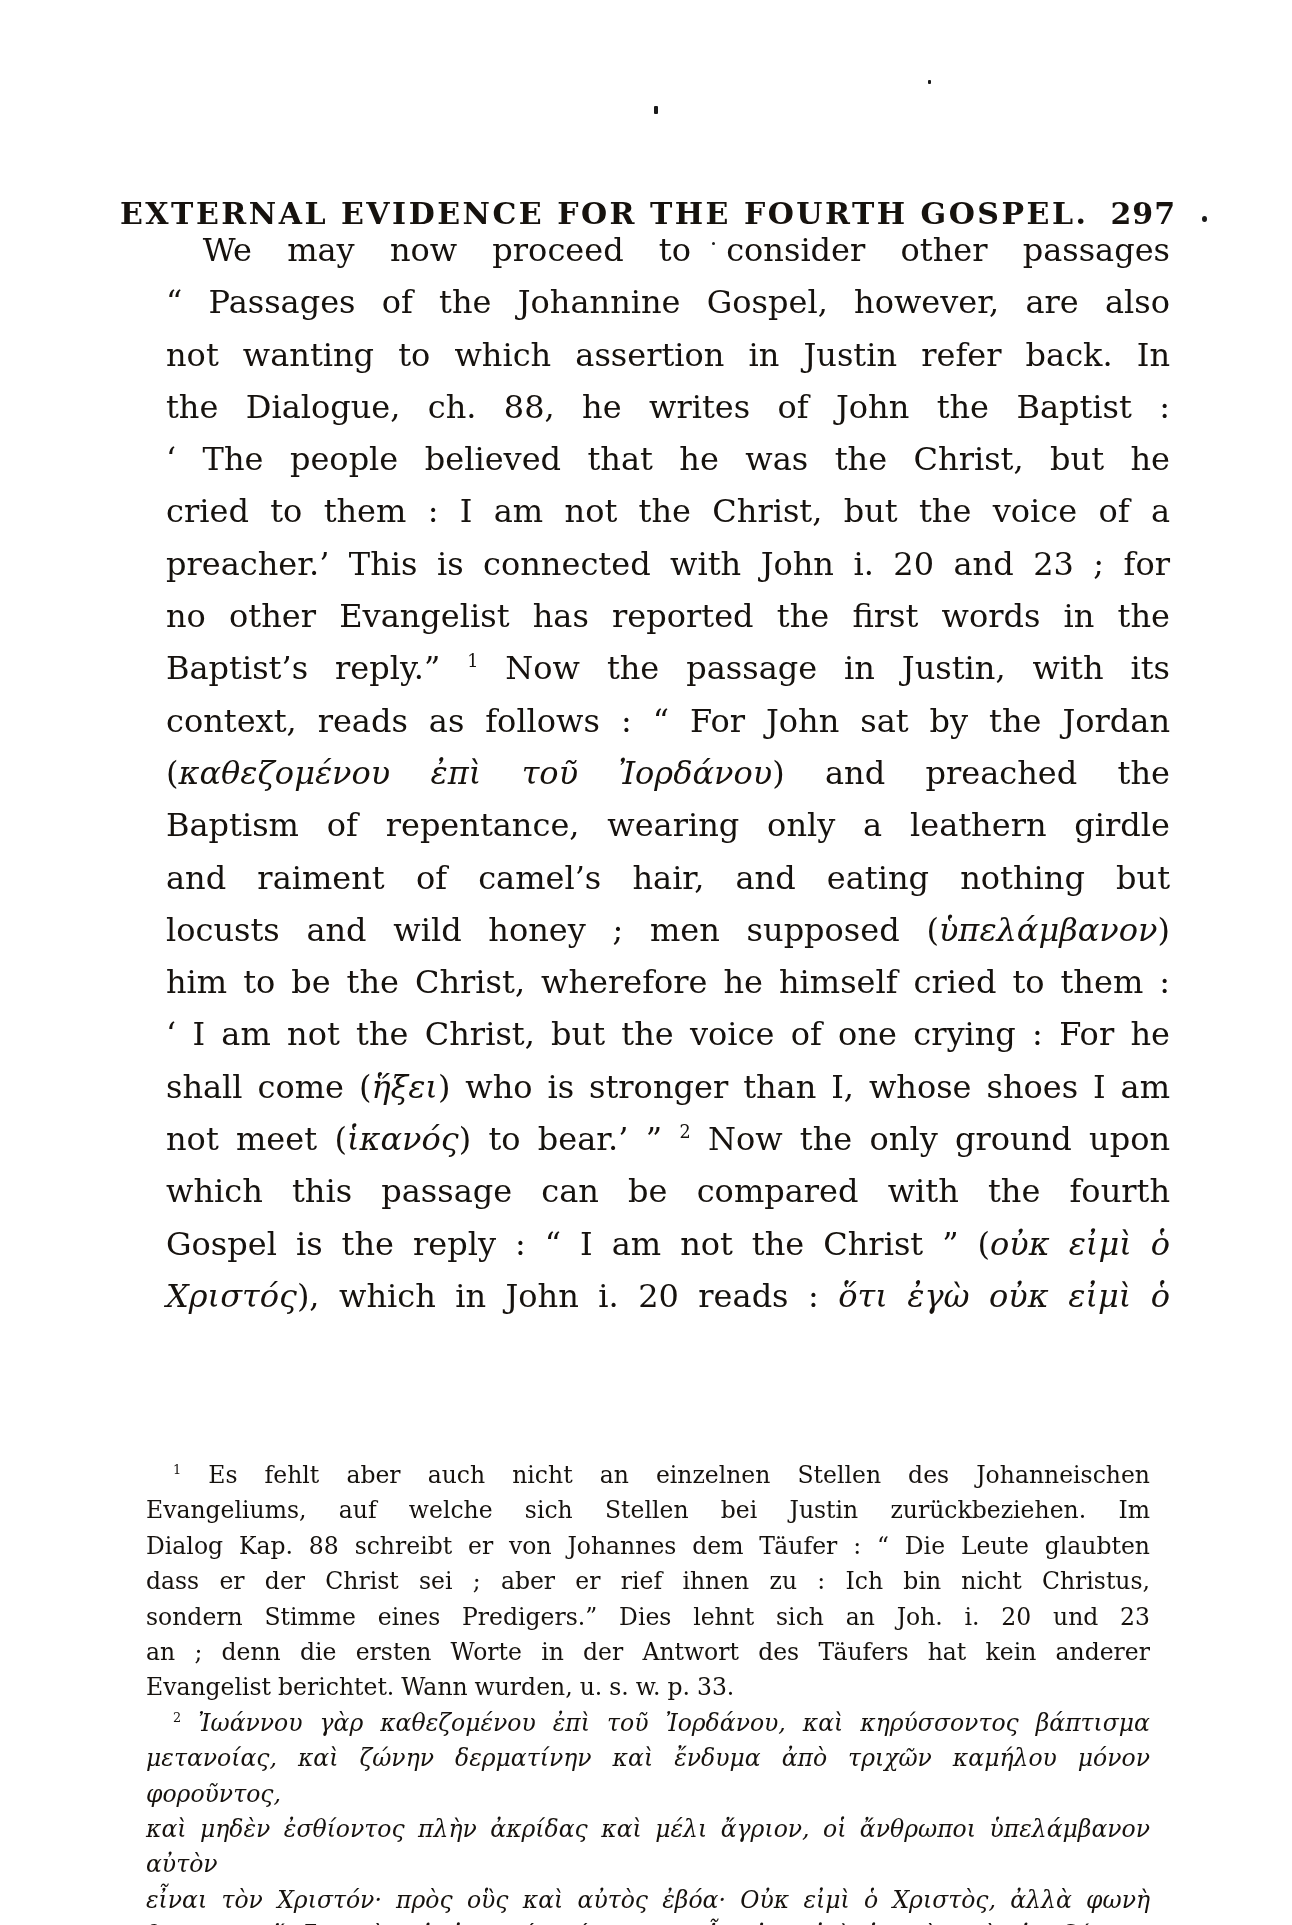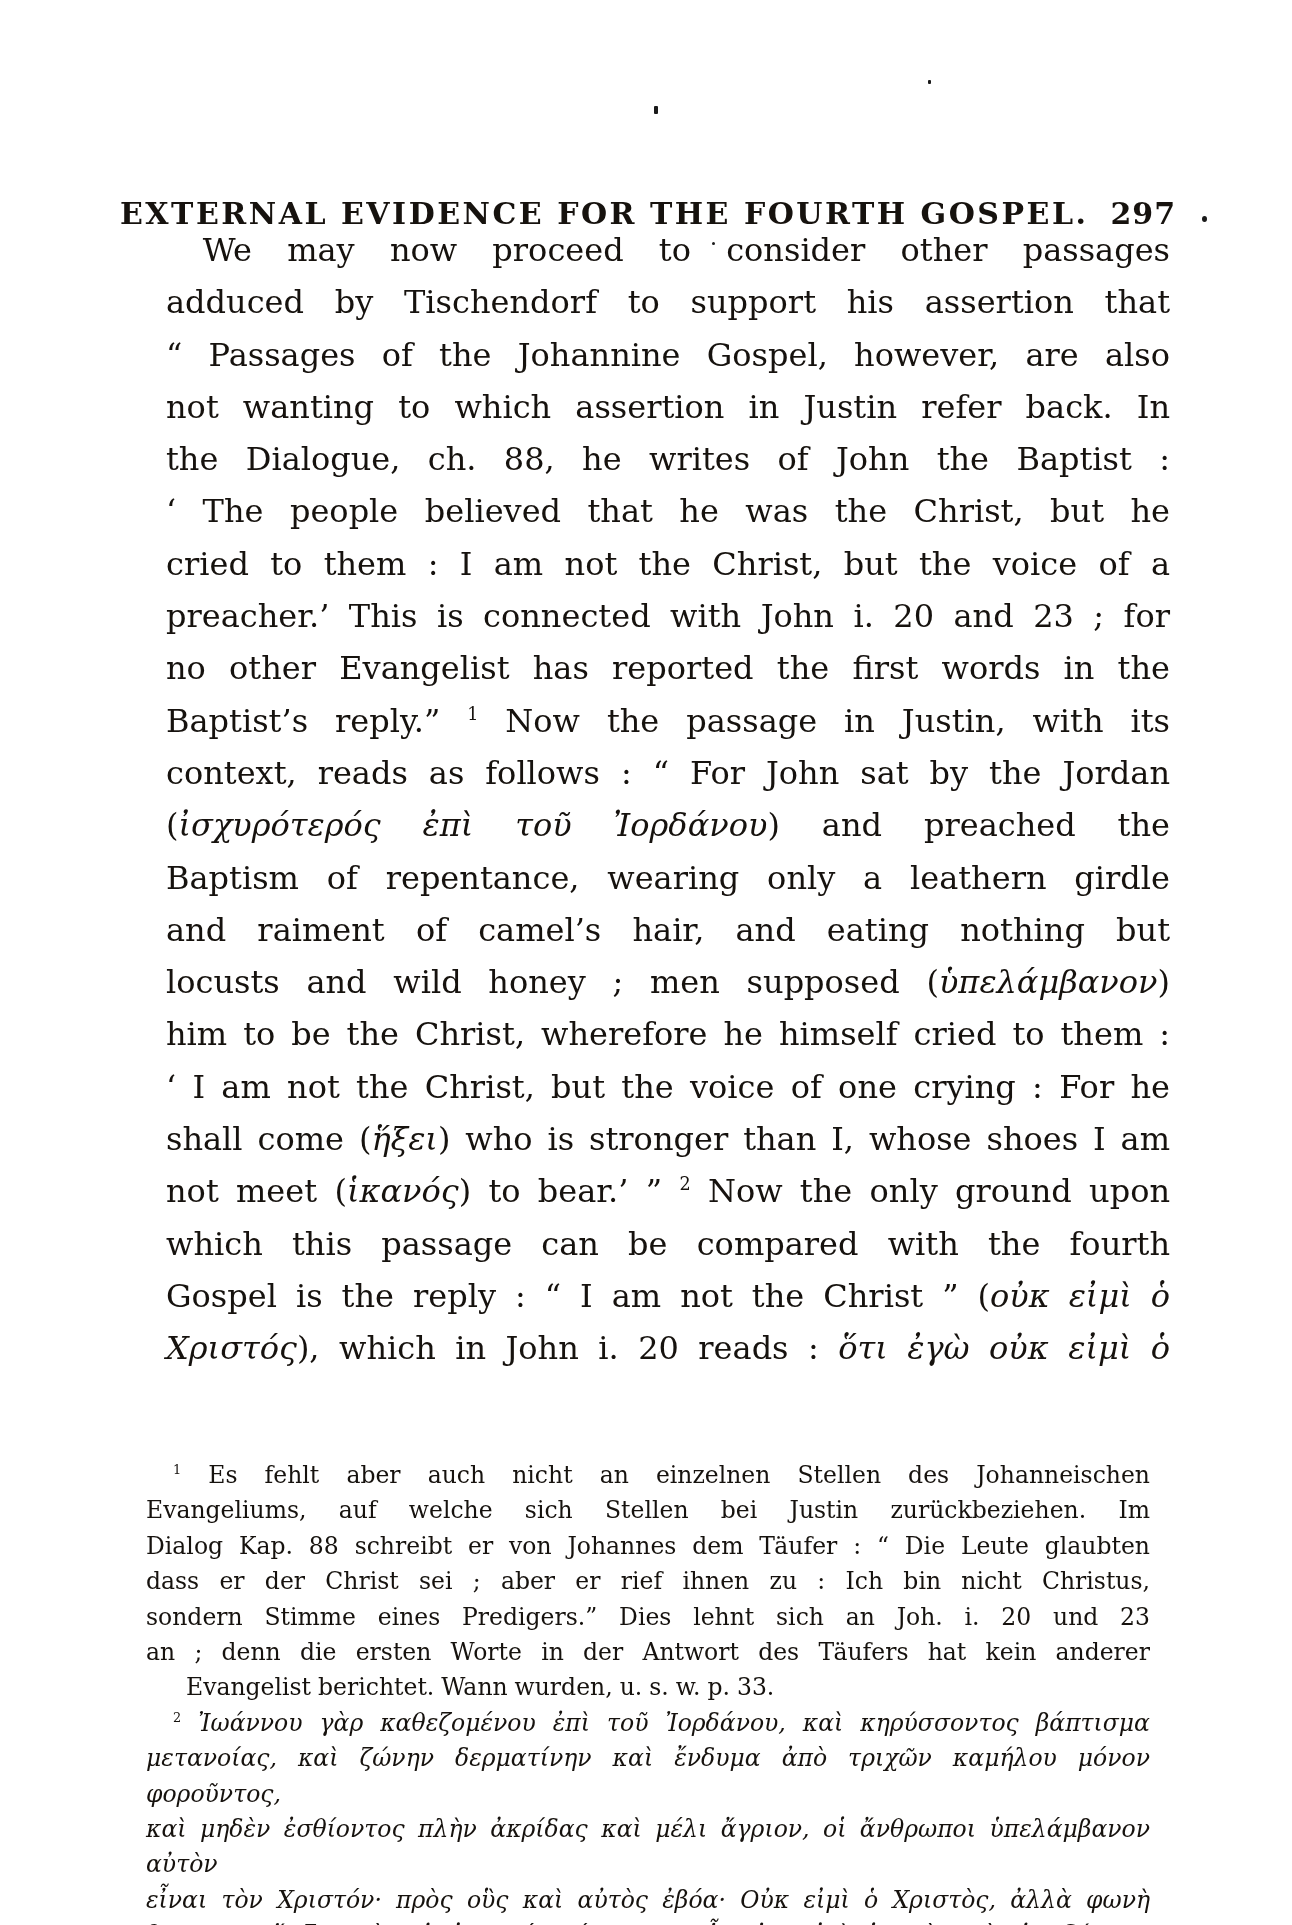--- a/index.html
+++ b/index.html
@@ -32,21 +32,21 @@
     line-height: 52.3px;
     word-spacing: -0.5px;
     margin-left: 20px;
   }
   .line {
     text-align: justify;
     text-align-last: justify;
     min-height: 1em;
   }
   .line.indent { padding-left: 1.15em; }
-  .line.short { text-align: left; text-align-last: left; margin-left: 40px; }
+  .line.short { text-align: left; text-align-last: left; }
 
   .greek { font-style: italic; }
   sup.fnref {
     font-size: 0.55em;
     line-height: 0;
     vertical-align: super;
   }
 
   
   .footnotes {
@@ -74,31 +74,30 @@
   <div class="speck s3"></div>
   <div class="speck s4"></div>
 
   <div class="header">
     <span class="title">EXTERNAL EVIDENCE FOR THE FOURTH GOSPEL.</span>
     <span class="pagenum">297</span>
   </div>
 
   <div class="body-text">
       <div class="line indent"><span class="latin">We may now proceed to consider other passages</span></div>
-      <div class="line"><span class="latin">adduced by Tischendorf to support his assertion that</span></div>
       <div class="line"><span class="latin">“ Passages of the Johannine Gospel, however, are also</span></div>
       <div class="line"><span class="latin">not wanting to which assertion in Justin refer back.  In</span></div>
       <div class="line"><span class="latin">the Dialogue, ch. 88, he writes of John the Baptist :</span></div>
       <div class="line"><span class="latin">‘ The people believed that he was the Christ, but he</span></div>
       <div class="line"><span class="latin">cried to them : I am not the Christ, but the voice of a</span></div>
       <div class="line"><span class="latin">preacher.’  This is connected with John i. 20 and 23 ; for</span></div>
       <div class="line"><span class="latin">no other Evangelist has reported the first words in the</span></div>
       <div class="line"><span class="latin">Baptist’s reply.” </span><sup class="fnref">1</sup><span class="latin">  Now the passage in Justin, with its</span></div>
       <div class="line"><span class="latin">context, reads as follows :  “ For John sat by the Jordan</span></div>
-      <div class="line"><span class="latin">(</span><span class="greek">ἰσχυρότερός ἐπὶ τοῦ Ἰορδάνου</span><span class="latin">) and preached the</span></div>
+      <div class="line"><span class="latin">(</span><span class="greek">καθεζομένου ἐπὶ τοῦ Ἰορδάνου</span><span class="latin">) and preached the</span></div>
       <div class="line"><span class="latin">Baptism of repentance, wearing only a leathern girdle</span></div>
       <div class="line"><span class="latin">and raiment of camel’s hair, and eating nothing but</span></div>
       <div class="line"><span class="latin">locusts and wild honey ; men supposed (</span><span class="greek">ὑπελάμβανον</span><span class="latin">)</span></div>
       <div class="line"><span class="latin">him to be the Christ, wherefore he himself cried to them :</span></div>
       <div class="line"><span class="latin">‘ I am not the Christ, but the voice of one crying : For he</span></div>
       <div class="line"><span class="latin">shall come (</span><span class="greek">ἥξει</span><span class="latin">) who is stronger than I, whose shoes I am</span></div>
       <div class="line"><span class="latin">not meet (</span><span class="greek">ἱκανός</span><span class="latin">) to bear.’ ” </span><sup class="fnref">2</sup><span class="latin">  Now the only ground upon</span></div>
       <div class="line"><span class="latin">which this passage can be compared with the fourth</span></div>
       <div class="line"><span class="latin">Gospel is the reply :  “ I am not the Christ ” (</span><span class="greek">οὐκ εἰμὶ ὁ</span></div>
       <div class="line"><span class="greek">Χριστός</span><span class="latin">), which in John i.  20  reads :  </span><span class="greek">ὅτι ἐγὼ οὐκ εἰμὶ ὁ</span></div>

